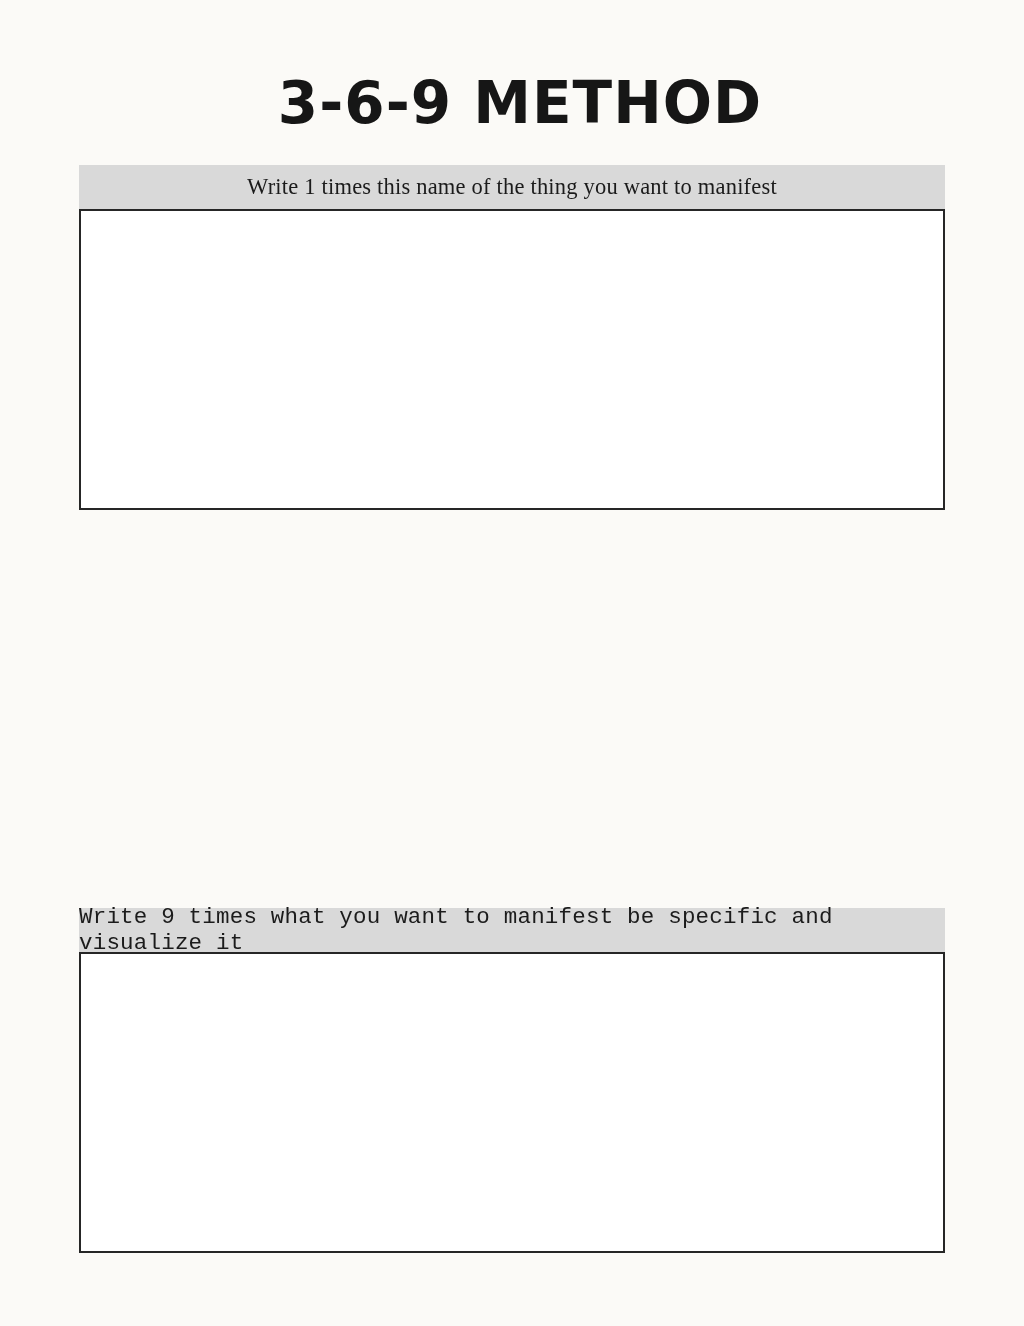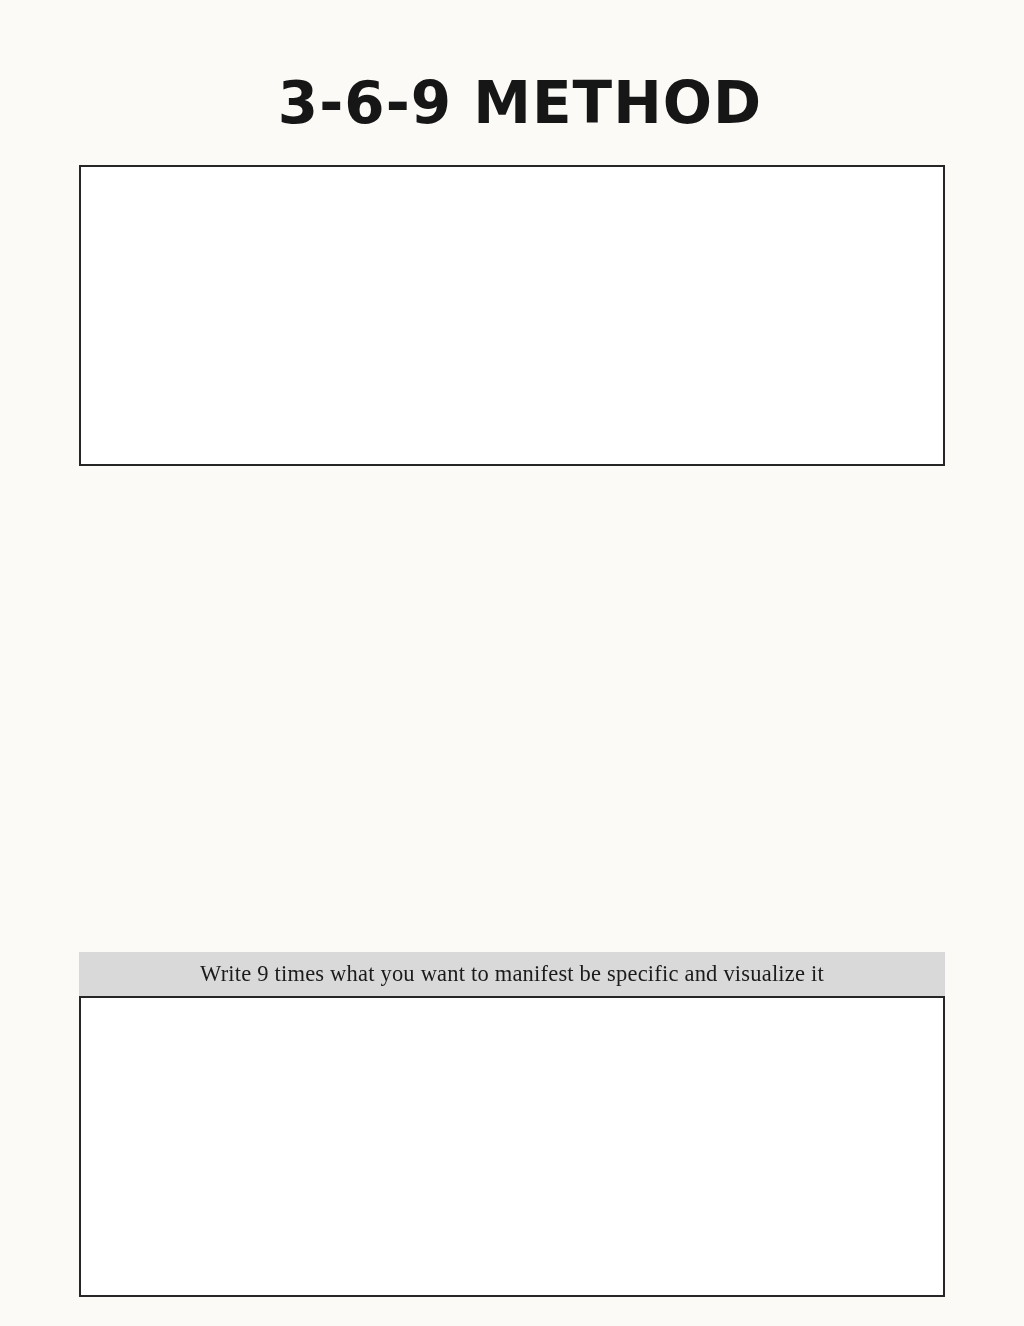--- a/index.html
+++ b/index.html
@@ -32,21 +32,21 @@
     letter-spacing: 1px;
     color: #161616;
   }
   .method-section {
     position: absolute;
     left: 79px;
     width: 866px;
   }
   .section-1 { top: 165px; }
   .section-2 { top: 536px; }
-  .section-3 { top: 952px; }
+  .section-3 { top: 908px; font-family: Liberation Mono, monospace; }
   .section-header {
     height: 44px;
     background: #d9d9d9;
     display: flex;
     align-items: center;
     justify-content: center;
   }
   .section-header-label {
     font-size: 22.5px;
     color: #1b1b1b;
@@ -60,20 +60,23 @@
   }
 </style>
 </head>
 <body>
 
 <div class="sheet">
 
   <h1 class="page-title">3-6-9 METHOD</h1>
 
   <section class="method-section section-1">
+    <div class="section-header">
+      <span class="section-header-label">Write 1 times this name of the thing you want to manifest</span>
+    </div>
     <div class="write-box"></div>
   </section>
 
 
   <section class="method-section section-3">
     <div class="section-header">
       <span class="section-header-label">Write 9 times what you want to manifest be specific and visualize it</span>
     </div>
     <div class="write-box"></div>
   </section>

